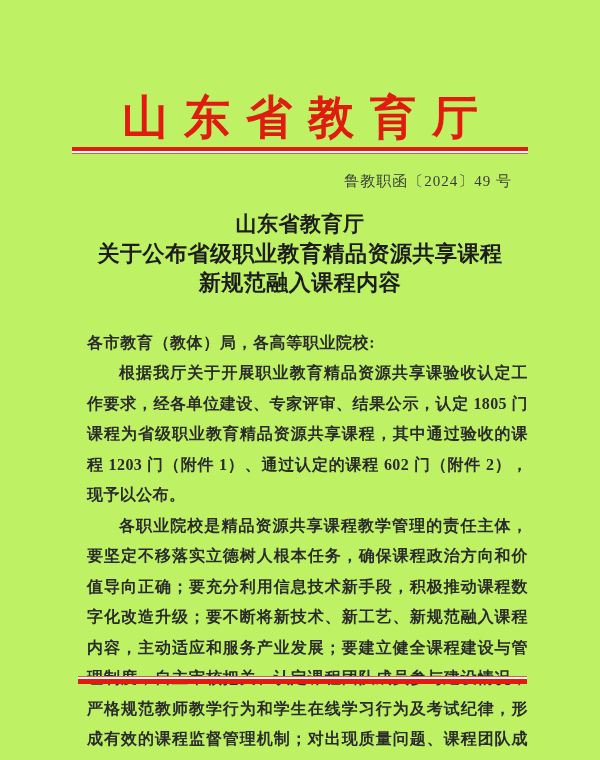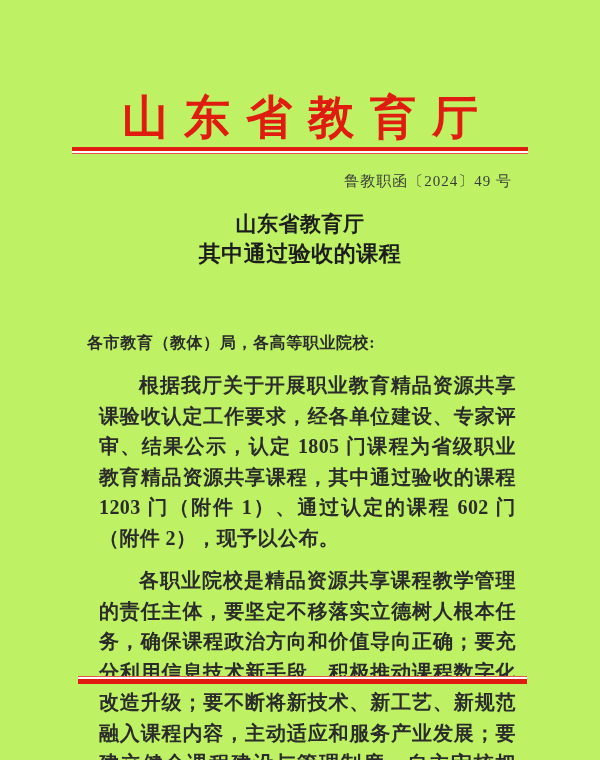--- a/index.html
+++ b/index.html
@@ -104,28 +104,28 @@
     font-weight: bold;
   }
   .salutation {
     font-size: 16px;
     line-height: 30px;
     letter-spacing: 0.6px;
     color: #2b2b2b;
     white-space: nowrap;
   }
   .para {
-    font-size: 20px;
+    font-size: 16px;
     line-height: 30.5px;
     letter-spacing: 0.4px;
     text-align: justify;
     text-justify: inter-ideograph;
     color: #2b2b2b;
     text-indent: 2em;
-    margin: 12px;
+    margin: 0;
   }
 
   
   .footer-rule {
     position: absolute;
     left: 78px;
     width: 449px;
     top: 676px;
   }
   .footer-rule .bar-thin {
@@ -153,21 +153,22 @@
   <div class="header-rule">
     <div class="bar-thick"></div>
     <div class="bar-gap"></div>
     <div class="bar-thin"></div>
   </div>
 
   <div class="doc-number">鲁教职函〔2024〕49 号</div>
 
   <div class="title-block">
     <div class="title-line">山东省教育厅</div>
-    <div class="title-line main">其中通过验收的课程</div>
+    <div class="title-line main">关于公布省级职业教育精品资源共享课程</div>
+    <div class="title-line main">新规范融入课程内容</div>
   </div>
 
   <div class="body-block">
     <div class="salutation">各市教育（教体）局，各高等职业院校:</div>
     <p class="para">根据我厅关于开展职业教育精品资源共享课验收认定工作要求，经各单位建设、专家评审、结果公示，认定 1805 门课程为省级职业教育精品资源共享课程，其中通过验收的课程 1203 门（附件 1）、通过认定的课程 602 门（附件 2），现予以公布。</p>
     <p class="para">各职业院校是精品资源共享课程教学管理的责任主体，要坚定不移落实立德树人根本任务，确保课程政治方向和价值导向正确；要充分利用信息技术新手段，积极推动课程数字化改造升级；要不断将新技术、新工艺、新规范融入课程内容，主动适应和服务产业发展；要建立健全课程建设与管理制度，自主审核把关、认定课程团队成员参与建设情况，严格规范教师教学行为和学生在线学习行为及考试纪律，形成有效的课程监督管理机制；对出现质量问题、课程团队成员出现师德师风等</p>
   </div>
 
   <div class="footer-rule">
     <div class="bar-thin"></div>

